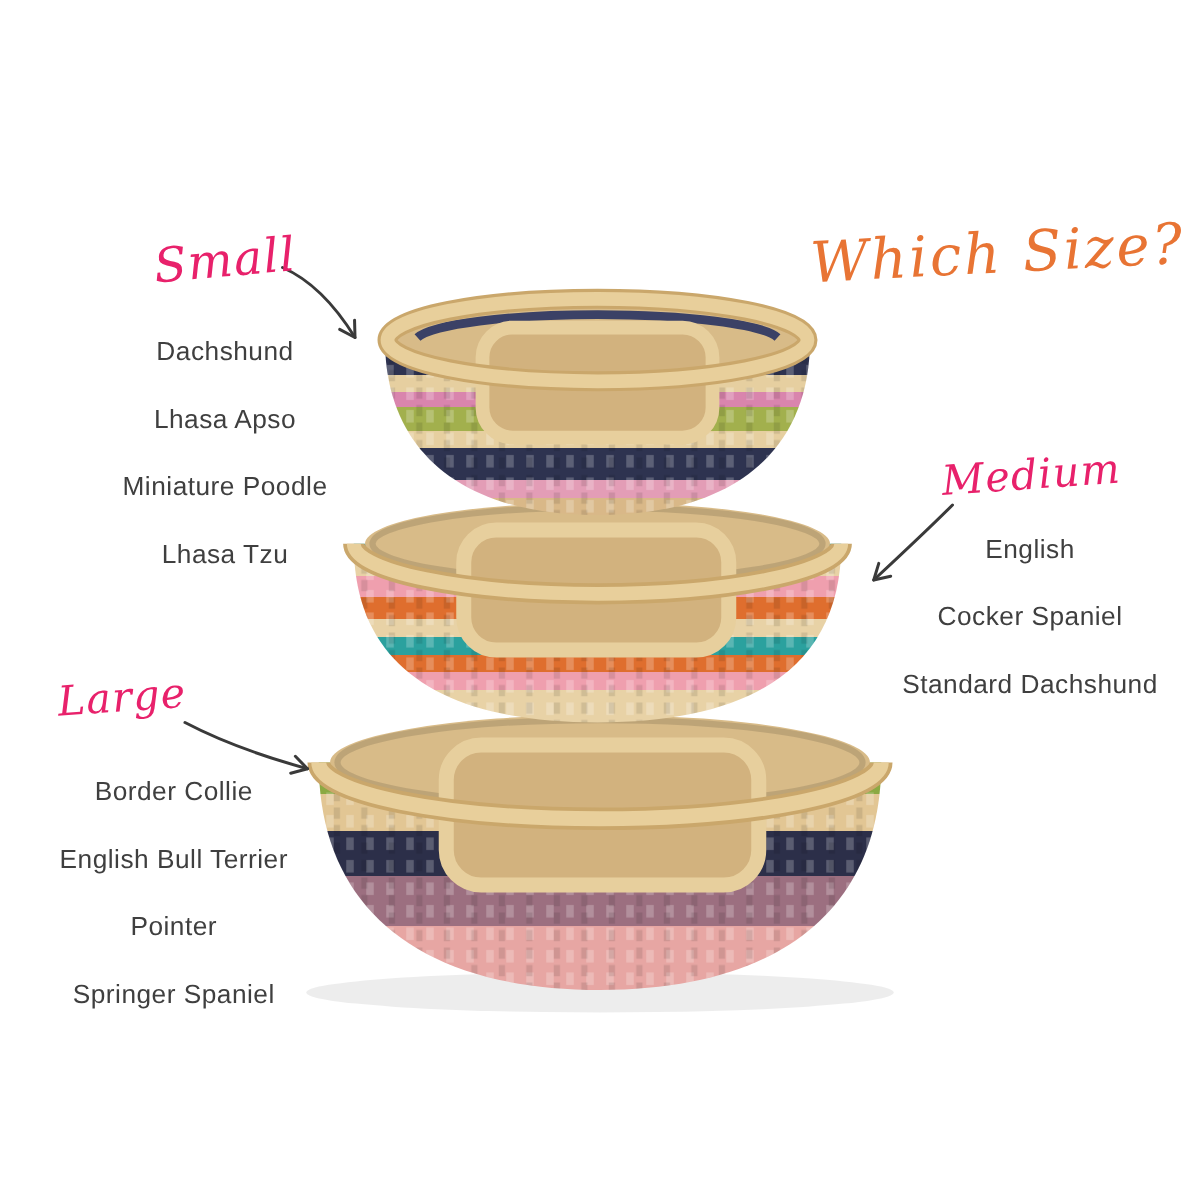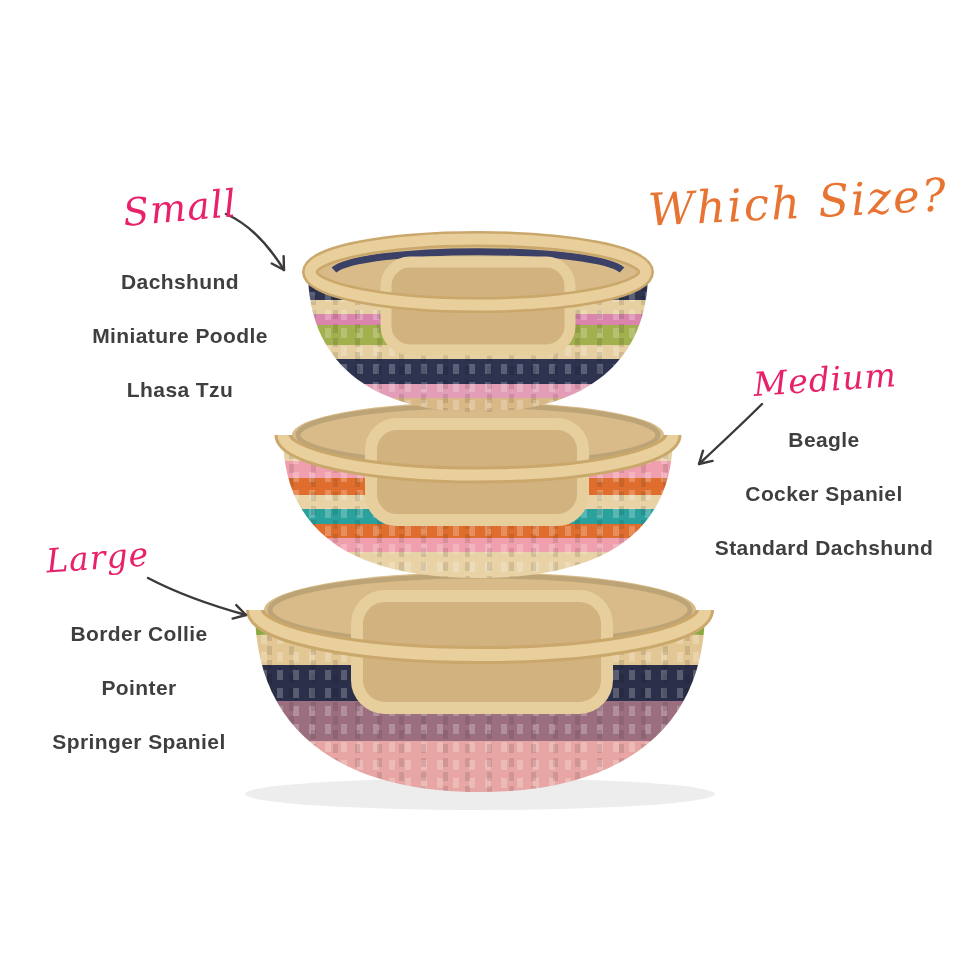--- a/index.html
+++ b/index.html
@@ -16,21 +16,21 @@
   }
   #small-label  { left:105px; top:186px; width:150px; font-size:38px; transform:rotate(-5deg); }
   #medium-label { left:745px; top:360px; width:160px; font-size:33px; transform:rotate(-4deg); }
   #large-label  { left:35px;  top:538px; width:125px; font-size:33px; transform:rotate(-4deg); }
   #which-size {
     position:absolute; left:648px; top:176px; width:300px; text-align:center;
     font-family:"DejaVu Serif", serif; font-style:italic;
     color:#e87434; font-size:45px; transform:rotate(-3deg); letter-spacing:2px;
   }
 
-  .breed-list { position:absolute; text-align:center; color:#3f3f3f; font-size:21px; letter-spacing:0.4px;font-weight:bold; }
+  .breed-list { position:absolute; text-align:center; color:#3f3f3f; font-size:21px; letter-spacing:0.4px; }
   .breed-list .breed { margin-bottom:32px; line-height:22px; }
   #small-list  { left:55px;  top:271px; width:250px; }
   #medium-list { left:699px; top:429px; width:250px; }
   #large-list  { left:14px;  top:623px; width:250px; }
 </style>
 </head>
 <body>
 
 <div class="canvas">
 
@@ -139,31 +139,33 @@
       <path d="M 762 404 Q 742 424 699 464" marker-end="url(#arrowhead)"></path>
       <path d="M 148 578 Q 188 599 246 615" marker-end="url(#arrowhead)"></path>
     </g>
   </svg>
 
   <div id="which-size">Which Size?</div>
 
   <div class="script-label" id="small-label">Small</div>
   <div class="breed-list" id="small-list">
     <div class="breed">Dachshund</div>
+    <div class="breed">Lhasa Apso</div>
     <div class="breed">Miniature Poodle</div>
     <div class="breed">Lhasa Tzu</div>
   </div>
 
   <div class="script-label" id="medium-label">Medium</div>
   <div class="breed-list" id="medium-list">
-    <div class="breed">Beagle</div>
+    <div class="breed">English</div>
     <div class="breed">Cocker Spaniel</div>
     <div class="breed">Standard Dachshund</div>
   </div>
 
   <div class="script-label" id="large-label">Large</div>
   <div class="breed-list" id="large-list">
     <div class="breed">Border Collie</div>
+    <div class="breed">English Bull Terrier</div>
     <div class="breed">Pointer</div>
     <div class="breed">Springer Spaniel</div>
   </div>
 
 </div>
 
 </body></html>

